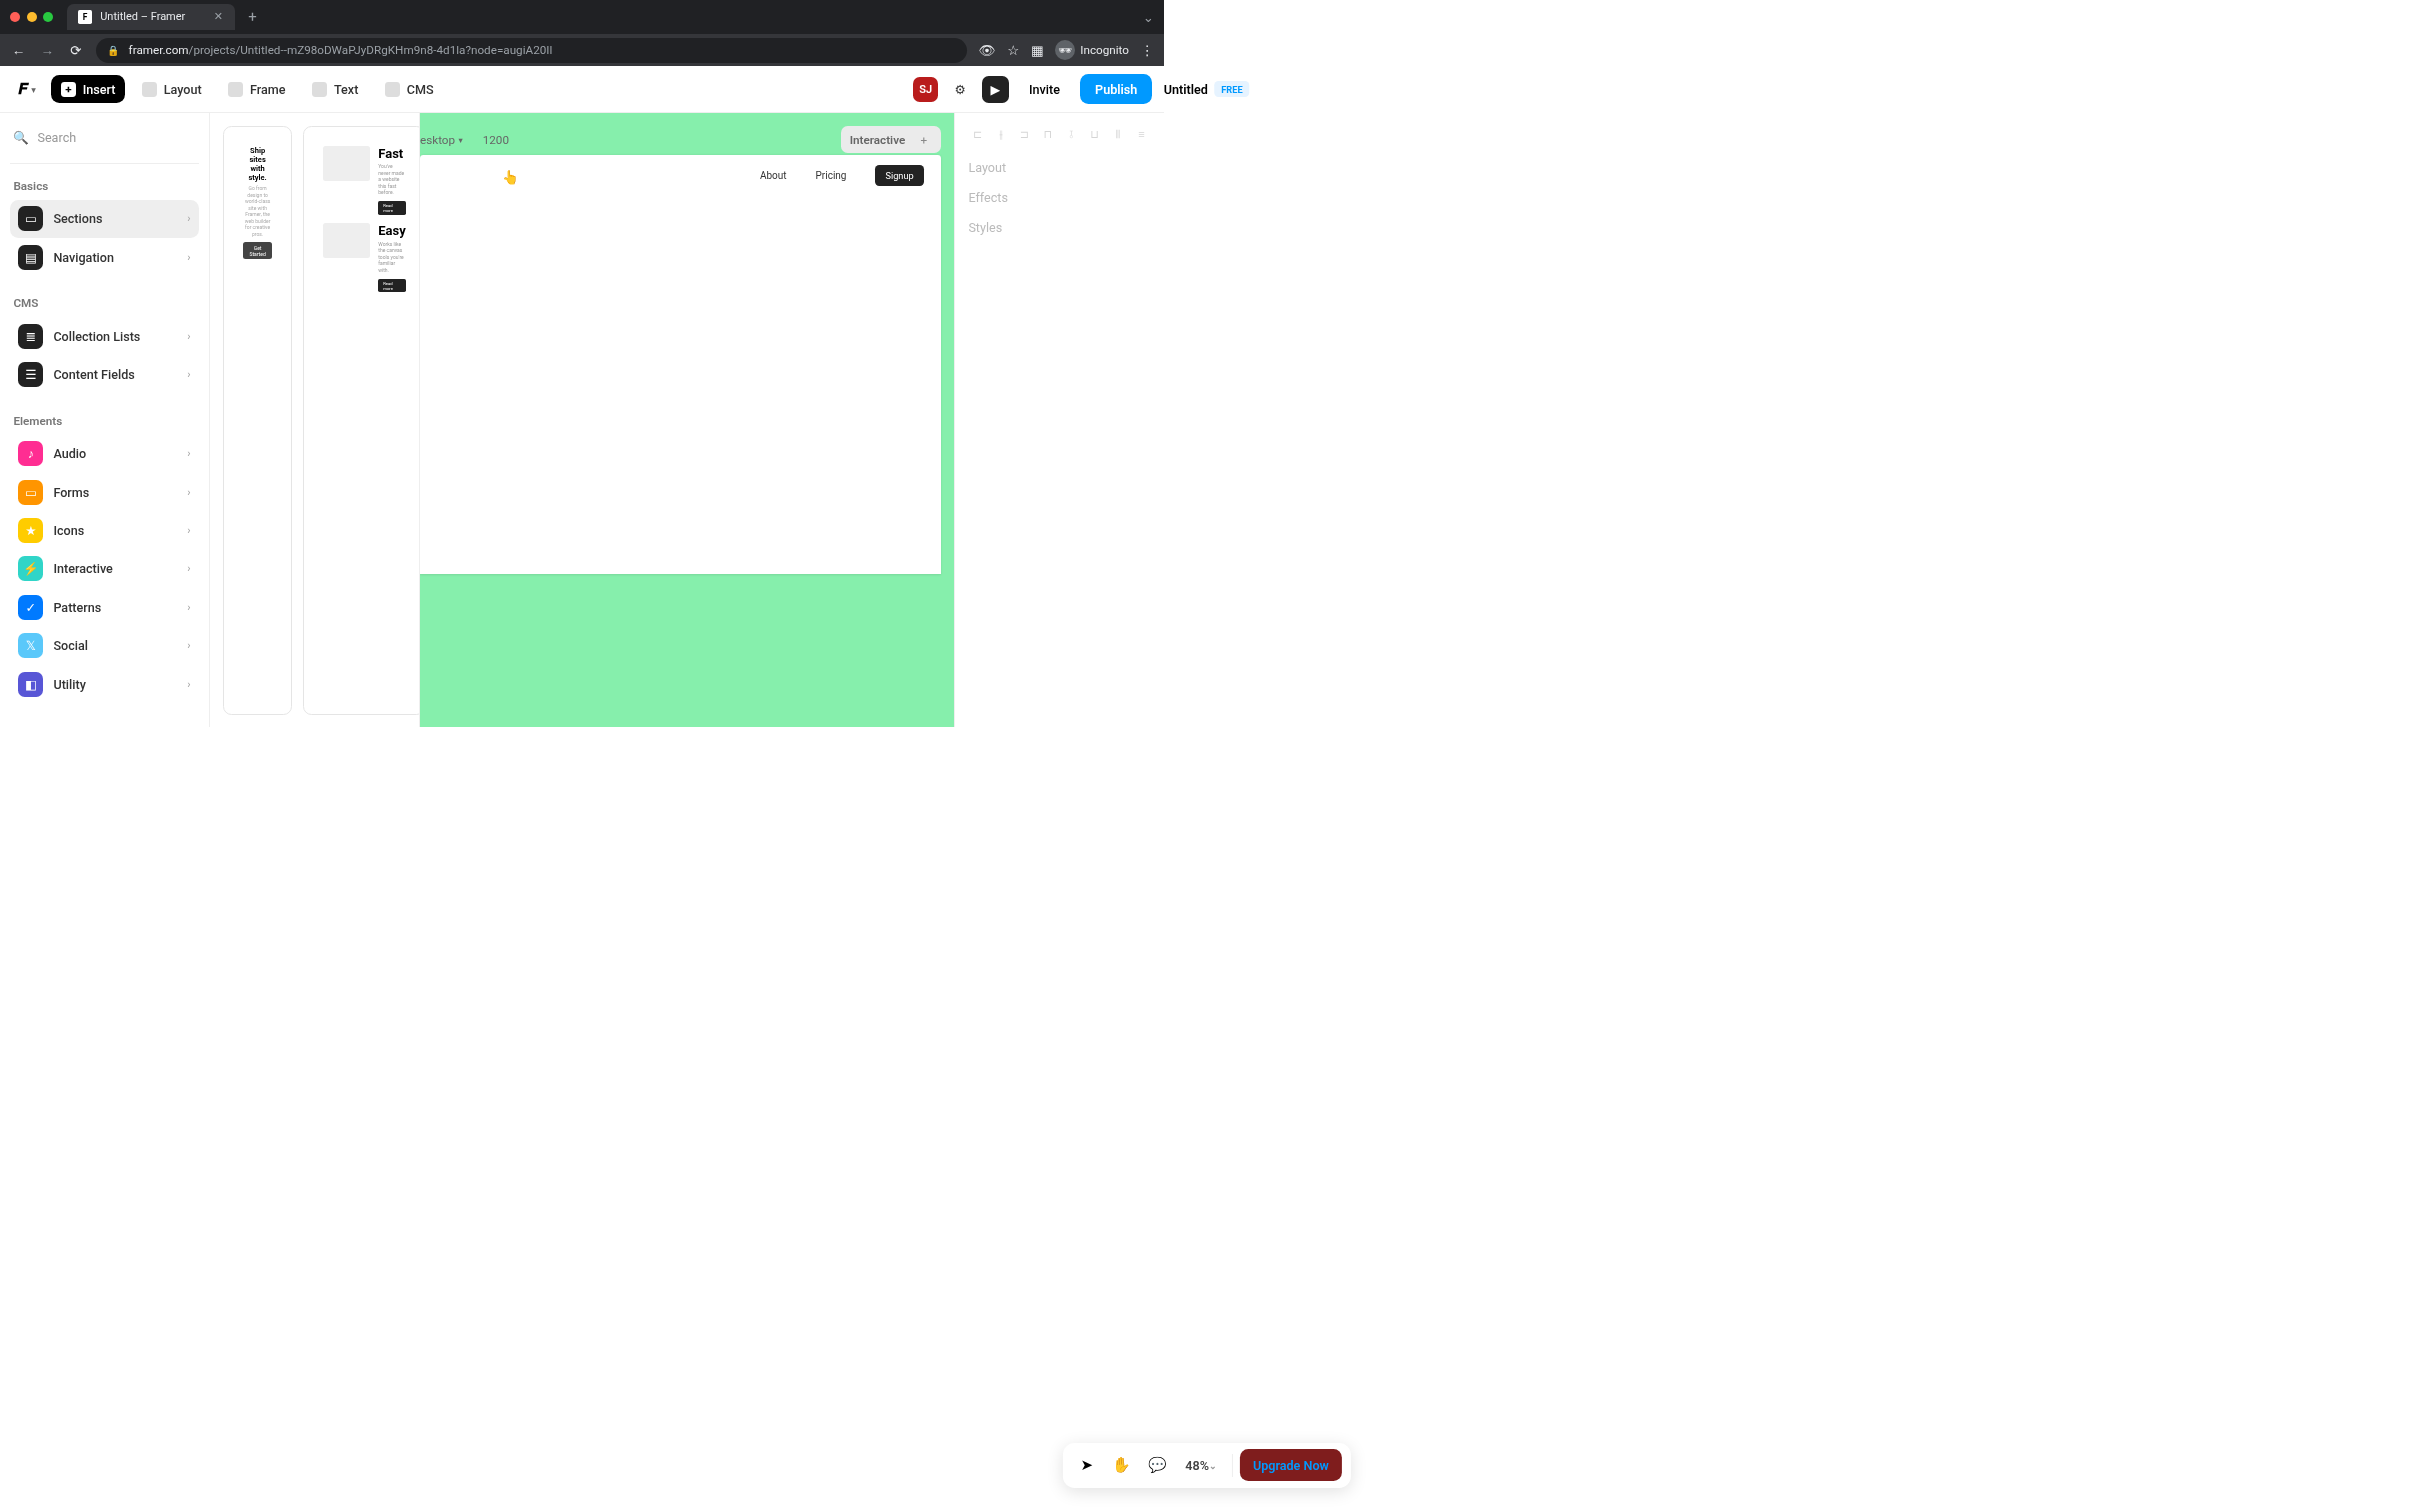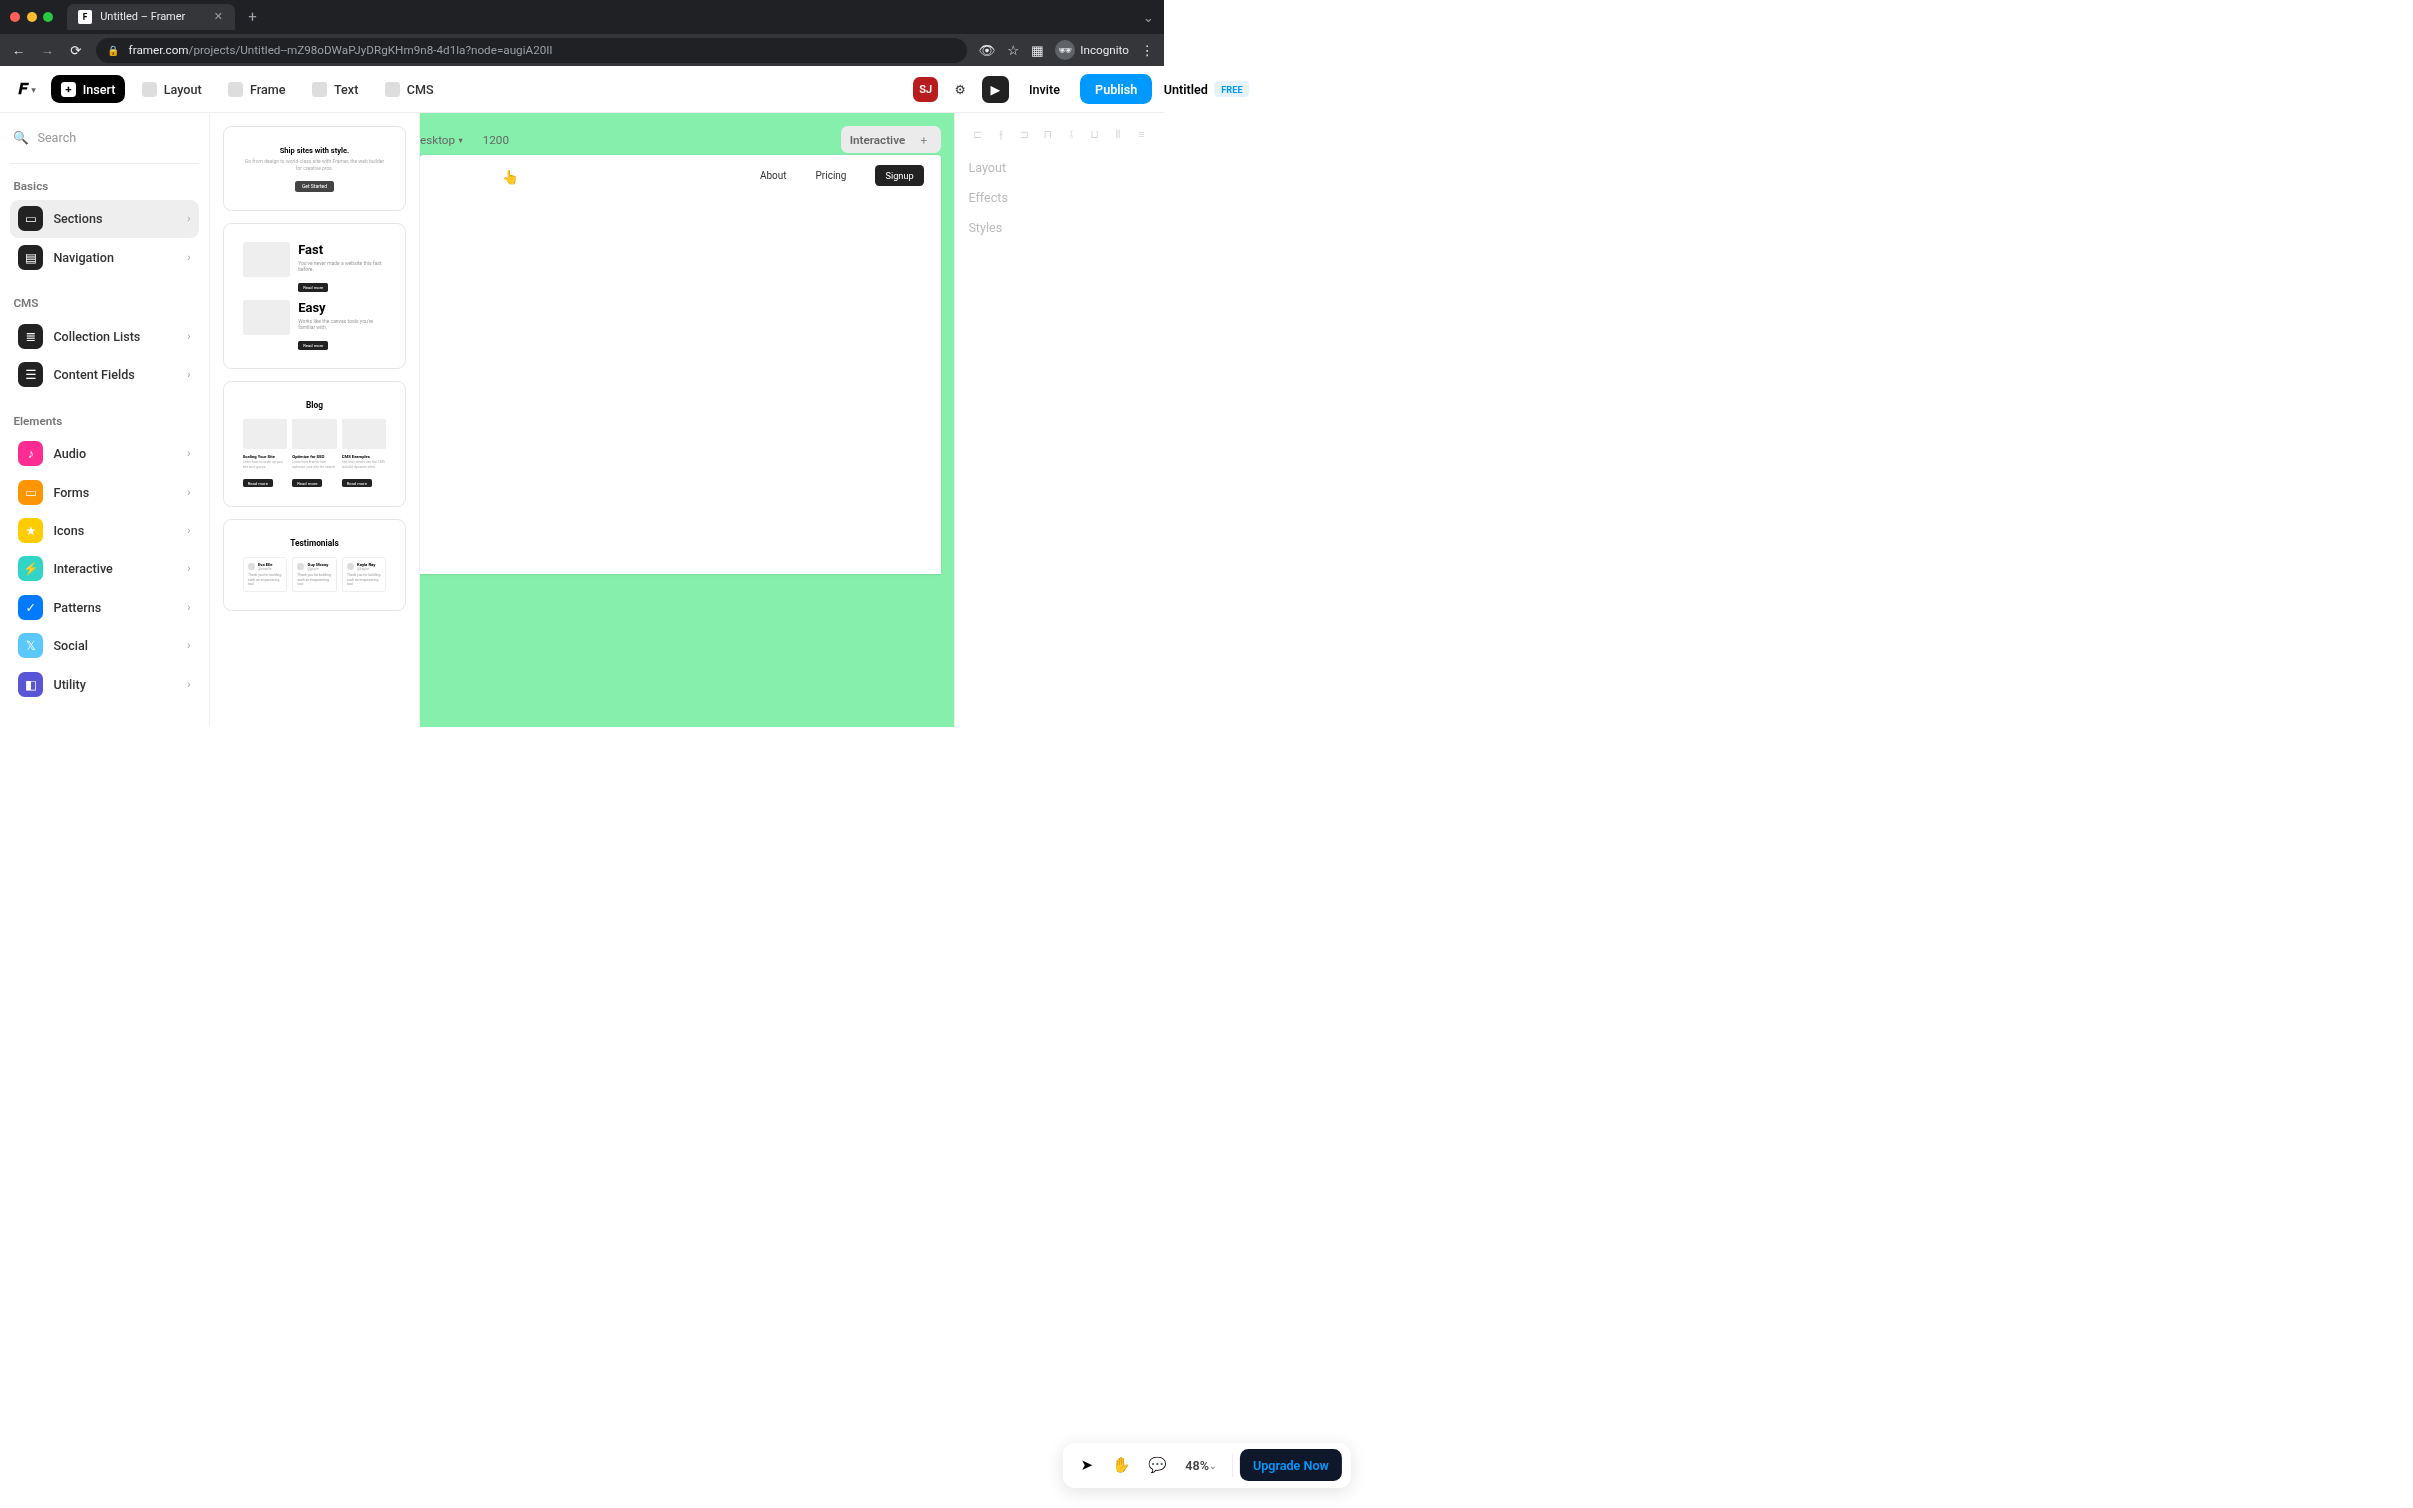--- a/index.html
+++ b/index.html
@@ -60,21 +60,21 @@
 .ci-pink { background: #ff2d92; }
 .ci-orange { background: #ff9500; }
 .ci-yellow { background: #ffcc00; }
 .ci-teal { background: #30d5c8; }
 .ci-blue { background: #007aff; }
 .ci-sky { background: #5ac8fa; }
 .ci-indigo { background: #5856d6; }
 .cat-chevron { margin-left: auto; color: #aaa; font-size: 11px; }
 
 
-.sections-col { width: 210px; padding: 13.4px; border-right: 0.8px solid #eee; overflow-y:auto; display:flex; flex-direction:column; gap:11.7px;}
+.sections-col { width: 210px; padding: 13.4px; border-right: 0.8px solid #eee; overflow-y:auto; display:flex; flex-direction:row; gap:11.7px;}
 .section-card { background: #fff; border: 0.8px solid #e5e5e5; border-radius: 8.4px; padding: 10px; display: flex; flex-direction: column; gap: 6.7px; cursor:pointer;}
 .sc-inner { background: #fff; border-radius: 5px; padding: 8.4px; }
 .sc-hero { text-align: center; }
 .sc-hero-title { font-size: 7.5px; font-weight: 700; margin-bottom: 3.4px; }
 .sc-hero-sub { font-size: 5px; color: #aaa; margin-bottom: 5px; line-height:1.3;}
 .sc-btn-sm { display: inline-block; background: #444; color: #fff; font-size: 5px; padding: 2.5px 6.7px; border-radius: 2.5px; }
 .sc-btn-xs { display: inline-block; background: #222; color: #fff; font-size: 4.2px; padding: 1.7px 5px; border-radius: 1.7px; }
 .sc-feat-row { display: flex; gap: 8.4px; align-items: flex-start; margin-bottom:8.4px;}
 .sc-feat-img { width: 47px; height: 35px; background: #eee; border-radius: 2.5px; flex-shrink:0;}
 .sc-feat-txt { flex: 1; }
@@ -114,21 +114,21 @@
 .align-row { display: flex; gap: 5px; margin-bottom: 17px; opacity:.35;}
 .align-btn { width: 22px; height: 17px; border-radius: 2.5px; display:flex; align-items:center; justify-content:center; font-size:11px; color:#888;}
 .rp-label { font-size: 12.6px; color: #bbb; margin: 15px 0; }
 
 
 .bottom-bar { position: absolute; bottom: 20px; left: 50%; transform: translateX(-50%); display: flex; align-items: center; gap: 3.4px; background: #fff; border-radius: 11.7px; padding: 6.7px 8.4px; box-shadow: 0 3.4px 17px rgba(0,0,0,.12); }
 .bb-btn { width: 32px; height: 32px; border-radius: 6.7px; display: flex; align-items: center; justify-content: center; font-size: 15px; color: #666; cursor:pointer;}
 .bb-btn.active { color: #000; }
 .zoom-sel { display: flex; align-items: center; padding: 0 8.4px; font-size: 12.6px; font-weight: 600; color: #444; cursor:pointer;}
 .bb-divider{ width:0.8px; height:23.5px; background:#eee; margin:0 3.4px;}
-.upgrade-btn { background: #0f172a; color: #0099ff; font-size: 12.6px; font-weight: 600; padding: 8.4px 13.4px; border-radius: 8.4px; cursor:pointer;}
+.upgrade-btn { background: #7f1d1d; color: #0099ff; font-size: 12.6px; font-weight: 600; padding: 8.4px 13.4px; border-radius: 8.4px; cursor:pointer;}
 </style>
 </head>
 <body>
 
 <div class="browser-chrome">
   <div class="tab-bar">
     <div class="traffic-lights">
       <div class="tl tl-red"></div>
       <div class="tl tl-yellow"></div>
       <div class="tl tl-green"></div>

